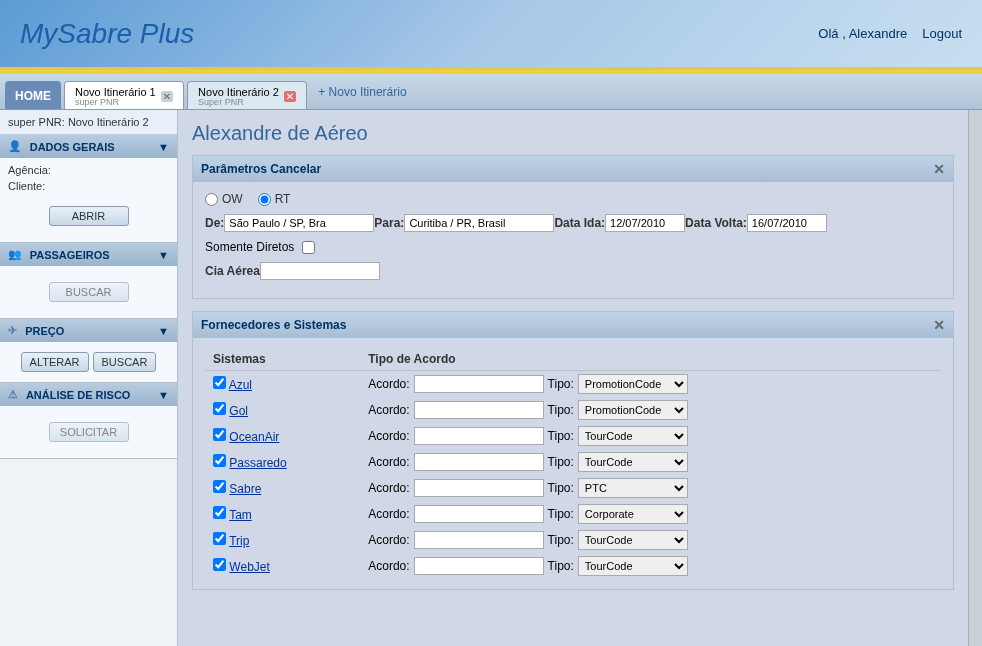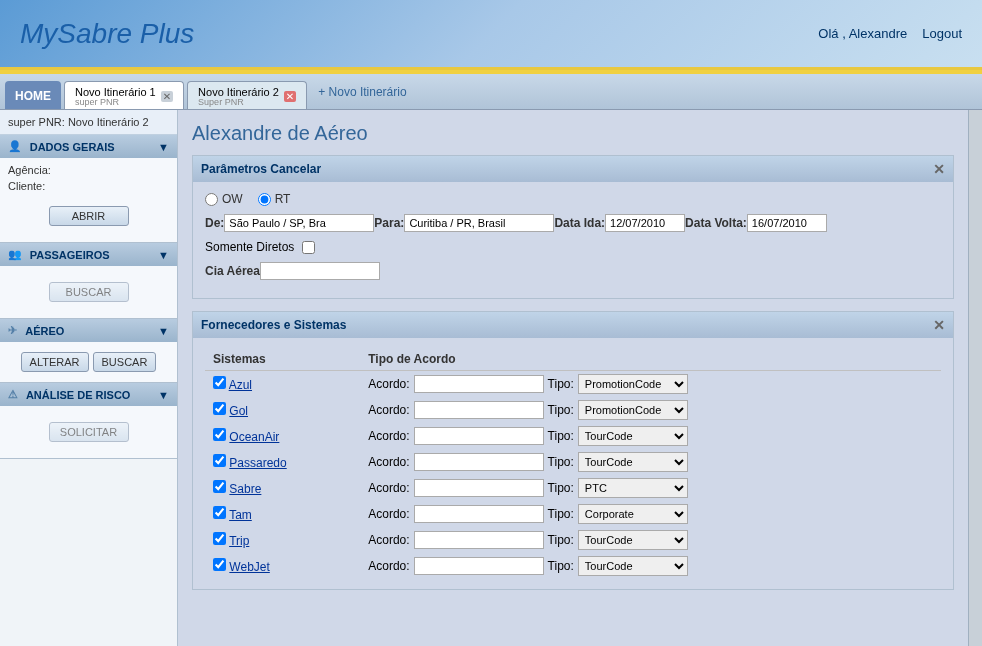--- a/index.html
+++ b/index.html
@@ -301,21 +301,21 @@
         <div style="text-align:center; padding: 4px 0;">
           <button class="sidebar-btn disabled">BUSCAR</button>
         </div>
       </div>
     </div>
 
     <div class="sidebar-section">
       <div class="sidebar-section-header">
         <div class="sidebar-section-header-row">
           <span class="icon">✈</span>
-          <span>AÉREO</span>
+          <span>PREÇO</span>
         </div>
         <span>▼</span>
       </div>
       <div class="sidebar-section-content">
         <div class="sidebar-buttons-row">
           <button class="sidebar-btn-small">ALTERAR</button>
           <button class="sidebar-btn-small">BUSCAR</button>
         </div>
       </div>
     </div>

